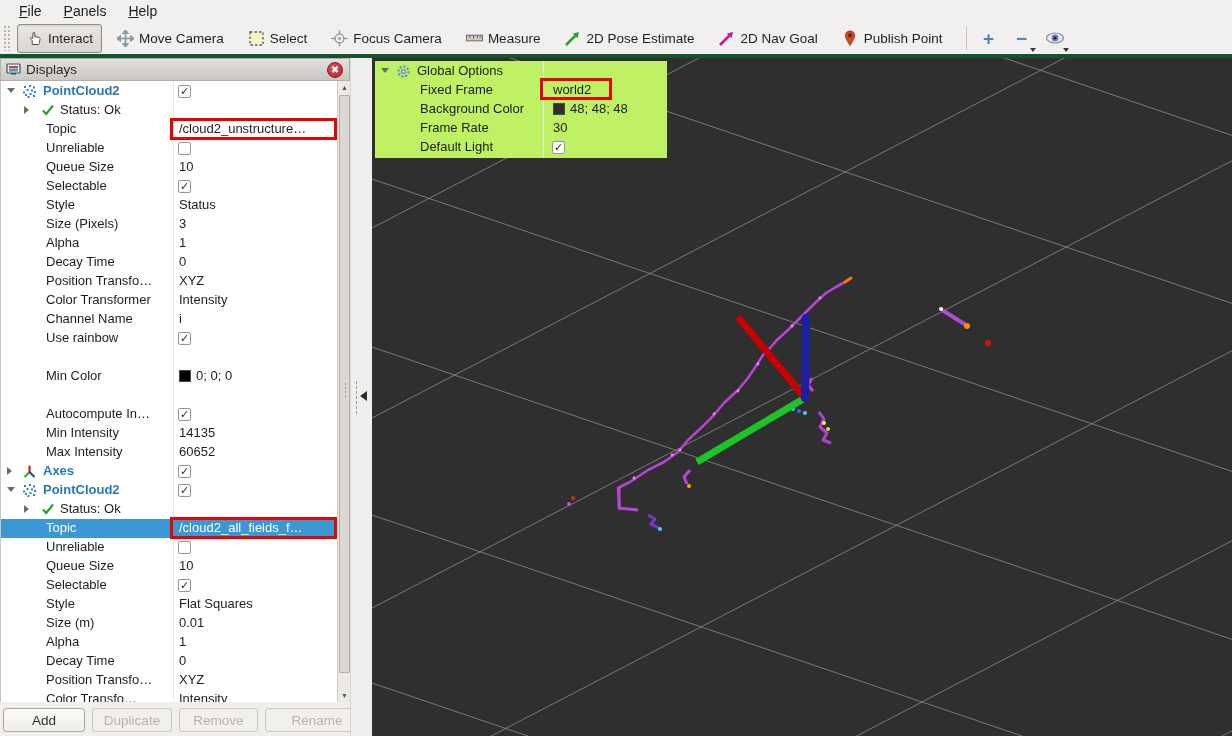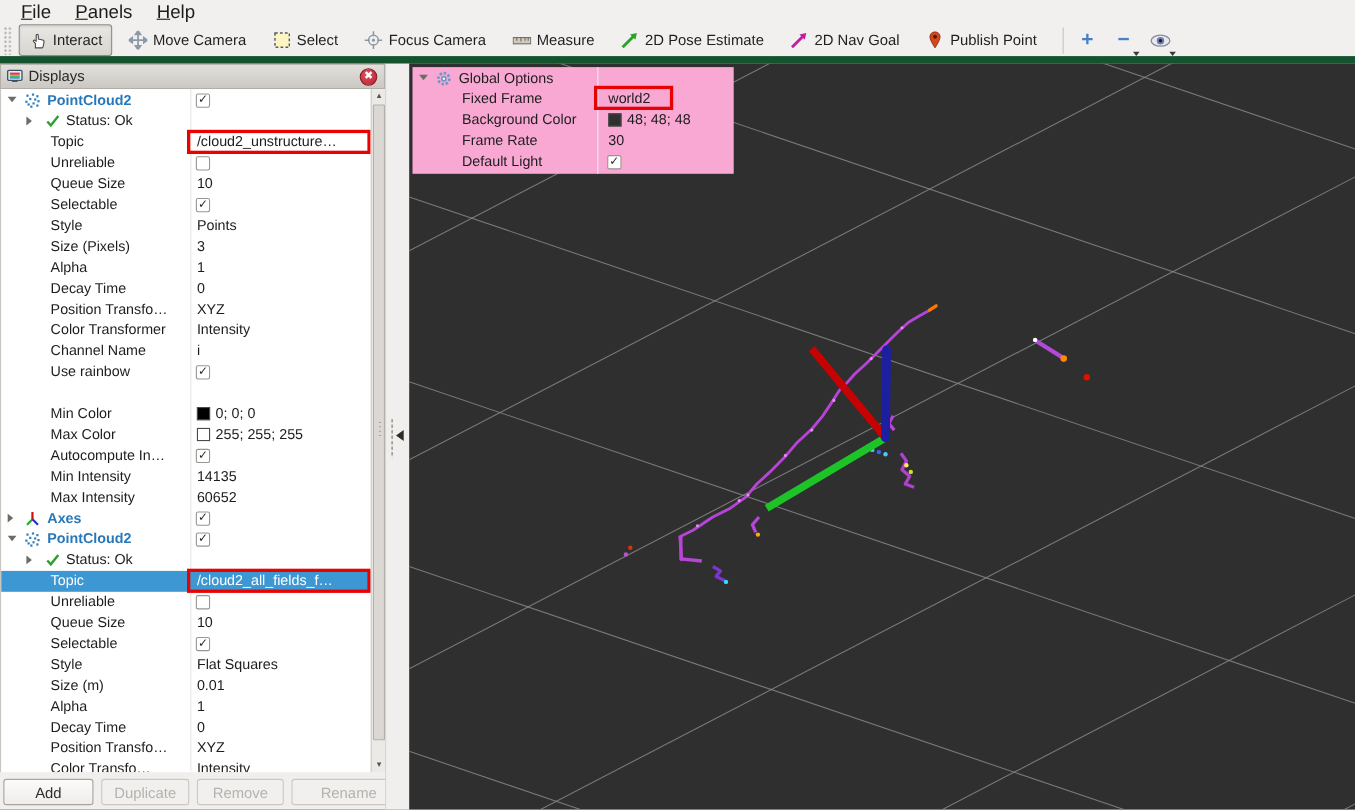--- a/index.html
+++ b/index.html
@@ -1,25 +1,25 @@
 <!DOCTYPE html>
 <html><head>
 <meta charset="utf-8">
 <style>
   * { box-sizing: border-box; margin: 0; padding: 0; }
   html,body { width:1232px; height:736px; overflow:hidden; }
   body { font-family:"Liberation Sans","DejaVu Sans",sans-serif; background:#f0efed; position:relative; font-size:13px; color:#1f1f1f; }
 
   
   #menubar { position:absolute; left:0; top:0; width:1232px; height:22px; background:#f1f0ee; display:flex; align-items:center; padding-left:8px; }
-  .menu-item { padding:2px 11px; font-size:17px; color:#1c1c1c; cursor:default; }
+  .menu-item { padding:2px 11px; font-size:14px; color:#1c1c1c; cursor:default; }
   .menu-item u { text-decoration:underline; }
 
   
-  #toolbar { position:absolute; left:0; top:22px; width:1232px; height:36px; background:#f1f0ee; border-bottom:7px solid #14532d; display:flex; align-items:center; }
+  #toolbar { position:absolute; left:0; top:22px; width:1232px; height:36px; background:#f1f0ee; border-bottom:4px solid #14532d; display:flex; align-items:center; }
   #tb-drag { width:8px; height:26px; margin-left:3px; background-image:radial-gradient(#b9b5b0 1px, transparent 1.2px); background-size:4px 4px; }
   .tb-btn { display:inline-flex; align-items:center; gap:5px; padding:5px 8px; margin-left:6px; border:1px solid transparent; border-radius:3px; font-size:13.5px; white-space:nowrap; cursor:default; }
   .tb-btn.active { background:linear-gradient(#e9e7e3,#d9d6d1); border:1px solid #8f8c87; box-shadow:inset 0 1px 2px rgba(0,0,0,.12); }
   .tb-btn .ticon { display:inline-flex; width:17px; height:17px; align-items:center; justify-content:center; }
   #tb-sep { width:1px; height:24px; background:#c6c3be; margin:0 10px 0 14px; }
   .tb-tool { position:relative; display:inline-flex; width:24px; height:26px; align-items:center; justify-content:center; margin-right:9px; }
   .tb-caret { position:absolute; right:-2px; bottom:-1px; width:0; height:0; border-left:3.5px solid transparent; border-right:3.5px solid transparent; border-top:4px solid #3a3a3a; }
   .pm-glyph { font-size:19px; font-weight:bold; color:#4a7fc4; line-height:1; }
 
   
@@ -58,21 +58,21 @@
   
   #panel-buttons { position:absolute; left:0; top:645px; width:350px; height:33px; display:flex; align-items:center;padding-left:35px; }
   .pbtn { height:24px; border-radius:3px; font-size:13.5px; display:flex; align-items:center; justify-content:center; }
   .pbtn.enabled { background:linear-gradient(#fcfbfa,#efedea); border:1px solid #a8a49e; color:#2e2d2a; }
   .pbtn.disabled { background:#f2f0ee; border:1px solid #cbc8c3; color:#b6b2ad; }
 
   
   #viewport { position:absolute; left:372px; top:58px; width:860px; height:678px; background:#2f2f2f; }
 
   
-  #global-options { position:absolute; left:375px; top:61px; width:292px; height:97px; background:#f9a8d4; }
+  #global-options { position:absolute; left:375px; top:61px; width:292px; height:97px; background:#bef264; }
   #go-divider { position:absolute; left:168px; top:0; width:1px; height:97px; background:#ececec; }
 </style>
 </head>
 <body>
 
 <div id="menubar">
     <span class="menu-item"><u>F</u>ile</span>
     <span class="menu-item"><u>P</u>anels</span>
     <span class="menu-item"><u>H</u>elp</span>
   </div>
@@ -242,21 +242,21 @@
         <div class="trow" style="top: 76px; width: 337px;">
           <span class="tlabel" style="left: 45px;">Queue Size</span>
           <span class="tval">10</span>
         </div>
         <div class="trow" style="top: 95px; width: 337px;">
           <span class="tlabel" style="left: 45px;">Selectable</span>
           <span class="cb">✓</span>
         </div>
         <div class="trow" style="top: 114px; width: 337px;">
           <span class="tlabel" style="left: 45px;">Style</span>
-          <span class="tval">Points</span>
+          <span class="tval">Status</span>
         </div>
         <div class="trow" style="top: 133px; width: 337px;">
           <span class="tlabel" style="left: 45px;">Size (Pixels)</span>
           <span class="tval">3</span>
         </div>
         <div class="trow" style="top: 152px; width: 337px;">
           <span class="tlabel" style="left: 45px;">Alpha</span>
           <span class="tval">1</span>
         </div>
         <div class="trow" style="top: 171px; width: 337px;">
@@ -275,24 +275,20 @@
           <span class="tlabel" style="left: 45px;">Channel Name</span>
           <span class="tval">i</span>
         </div>
         <div class="trow" style="top: 247px; width: 337px;">
           <span class="tlabel" style="left: 45px;">Use rainbow</span>
           <span class="cb">✓</span>
         </div>
         <div class="trow" style="top: 285px; width: 337px;">
           <span class="tlabel" style="left: 45px; text-align: center;">Min Color</span>
           <span class="tval"><span class="swatch" style="background: rgb(0, 0, 0);"></span>0; 0; 0</span>
-        </div>
-        <div class="trow" style="top: 304px; width: 337px;">
-          <span class="tlabel" style="left: 45px;">Max Color</span>
-          <span class="tval"><span class="swatch" style="background: rgb(255, 255, 255);"></span>255; 255; 255</span>
         </div>
         <div class="trow" style="top: 323px; width: 337px;">
           <span class="tlabel" style="left: 45px;">Autocompute In…</span>
           <span class="cb">✓</span>
         </div>
         <div class="trow" style="top: 342px; width: 337px;">
           <span class="tlabel" style="left: 45px;">Min Intensity</span>
           <span class="tval">14135</span>
         </div>
         <div class="trow" style="top: 361px; width: 337px;">

